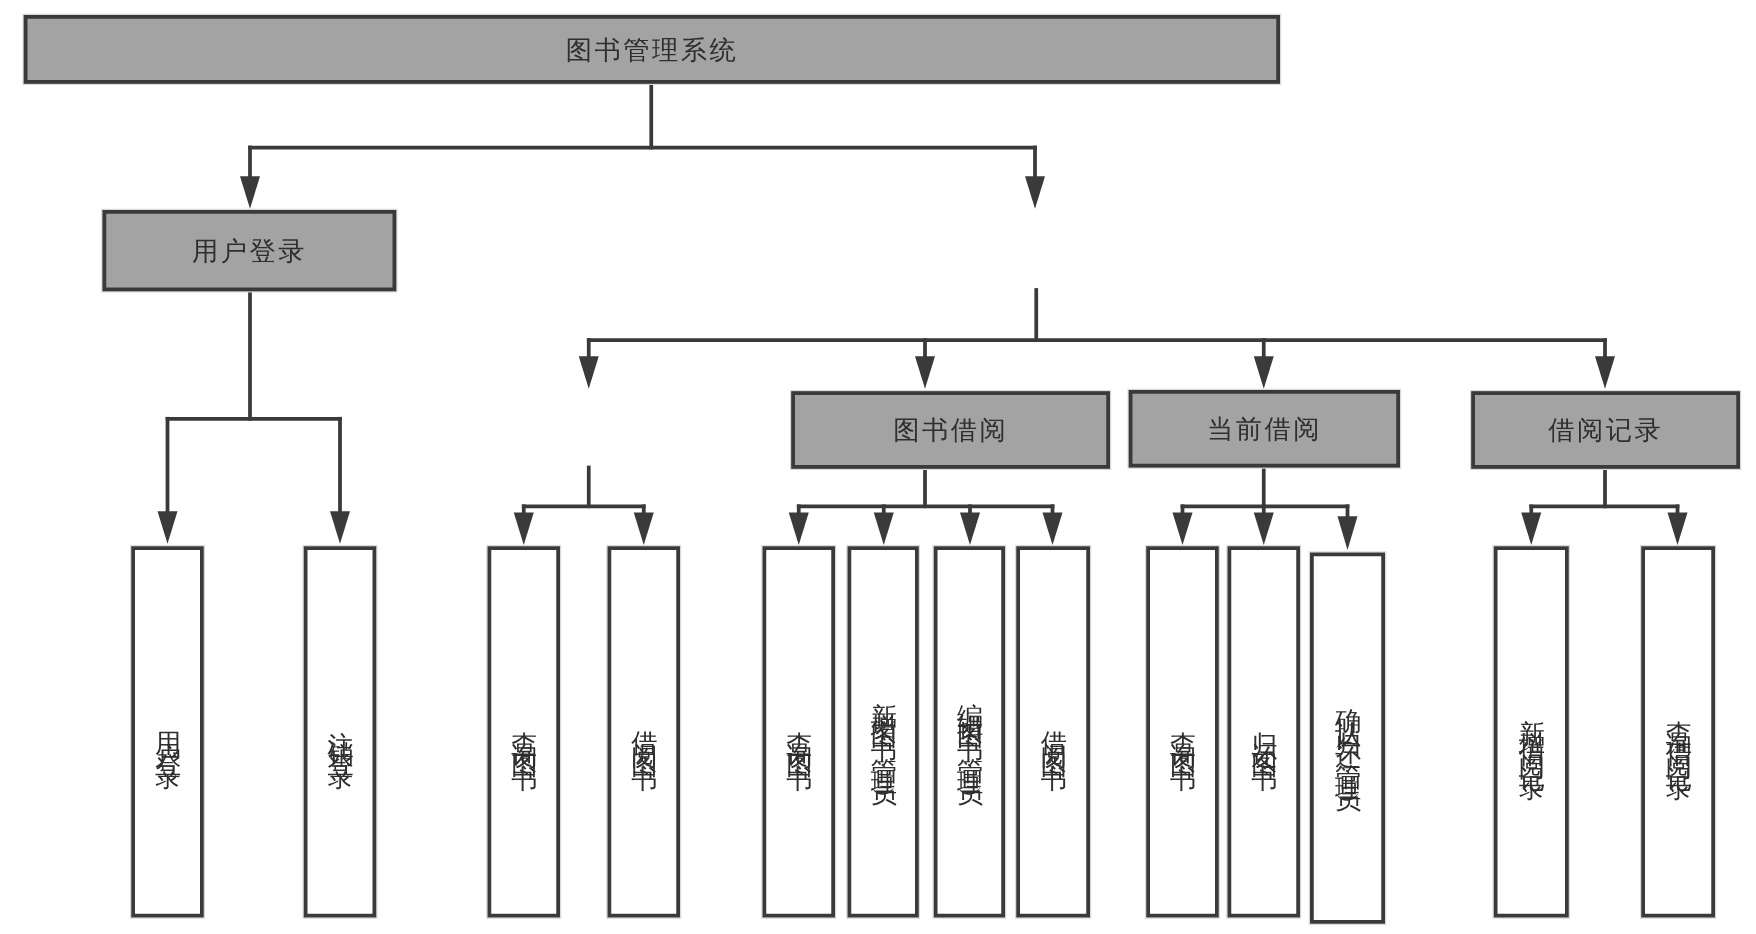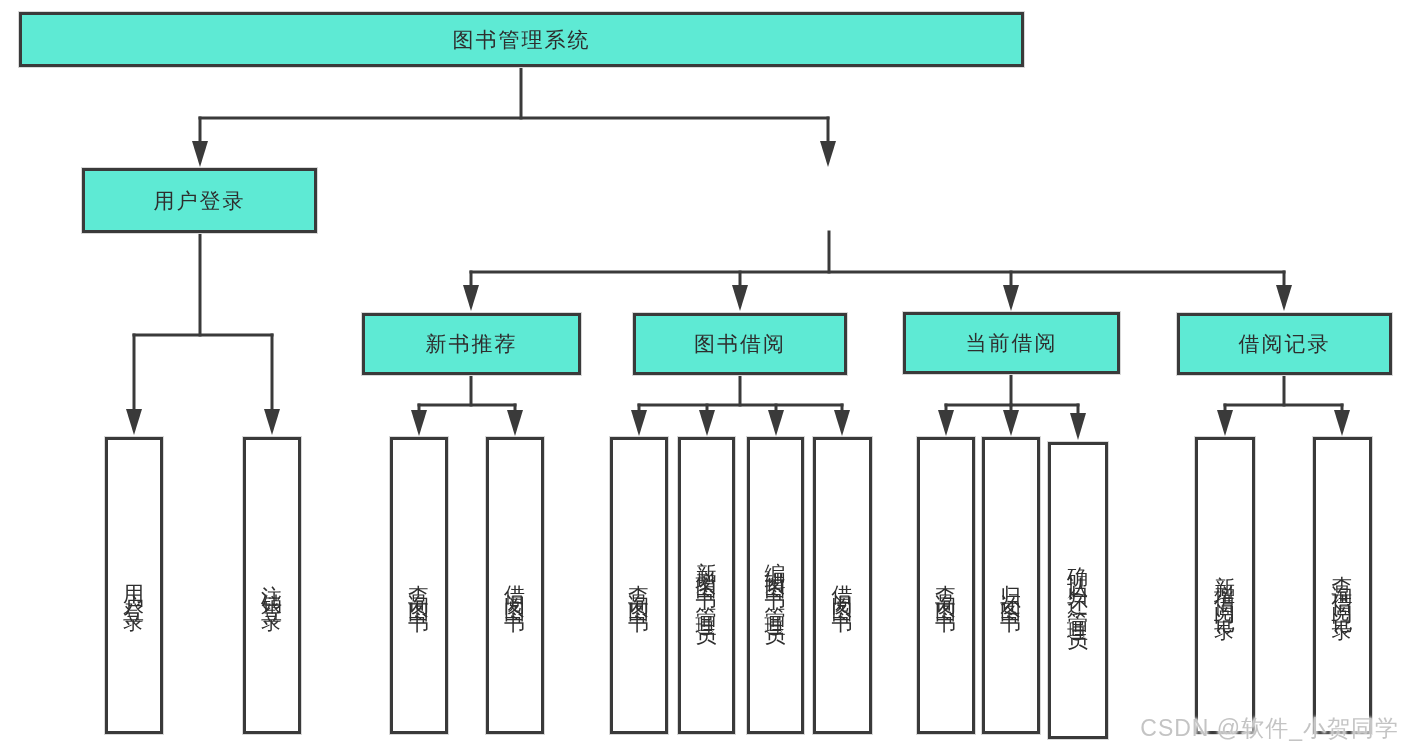--- a/index.html
+++ b/index.html
@@ -14,21 +14,21 @@
   .connectors {
     position: absolute;
     left: 0; top: 0;
     width: 1405px; height: 747px;
     z-index: 1;
   }
   .hbox {
     position: absolute;
     box-sizing: border-box;
     border: 3px solid #3a3a3a;
-    background: #5eead4;
+    background: #a3a3a3;
     display: flex;
     align-items: center;
     justify-content: center;
     font-size: 21px;
     letter-spacing: 2px;
     color: #2e2e2e;
     z-index: 2;
     box-shadow: 0 0 0 1px #d9d9d9;
   }
   .vbox {
@@ -133,22 +133,21 @@
       <polygon points="1070,413 1086,413 1078,440"></polygon>
       <polygon points="1217,410 1233,410 1225,436"></polygon>
       <polygon points="1334,410 1350,410 1342,436"></polygon>
     </g>
   </svg>
 
   <div class="hbox" style="left:19px; top:12px; width:1005px; height:55px;">图书管理系统</div>
 
   <div class="hbox" style="left:82px; top:168px; width:235px; height:65px;">用户登录</div>
 
-  <div class="hbox" style="left:362px; top:313px; width:219px; height:62px;">新书推荐</div>
-  <div class="hbox" style="left:633px; top:313px; width:214px; height:62px;text-align:center;">图书借阅</div>
+  <div class="hbox" style="left:633px; top:313px; width:255px; height:62px;text-align:center;">图书借阅</div>
   <div class="hbox" style="left:903px; top:312px; width:217px; height:62px;">当前借阅</div>
   <div class="hbox" style="left:1177px; top:313px; width:215px; height:62px;">借阅记录</div>
 
   <div class="vbox" style="left:105px;">
     <span class="vtext">用户登录</span>
   </div>
   <div class="vbox" style="left:243px;">
     <span class="vtext">注销登录</span>
   </div>
 
@@ -182,15 +181,14 @@
     <span class="vtext">确认归还（管理员）</span>
   </div>
 
   <div class="vbox" style="left:1195px; width:60px;">
     <span class="vtext">新增借阅记录</span>
   </div>
   <div class="vbox" style="left:1313px; width:59px;">
     <span class="vtext">查询借阅记录</span>
   </div>
 
-  <div class="watermark">CSDN @软件_小贺同学</div>
 
 </div>
 
 </body></html>

